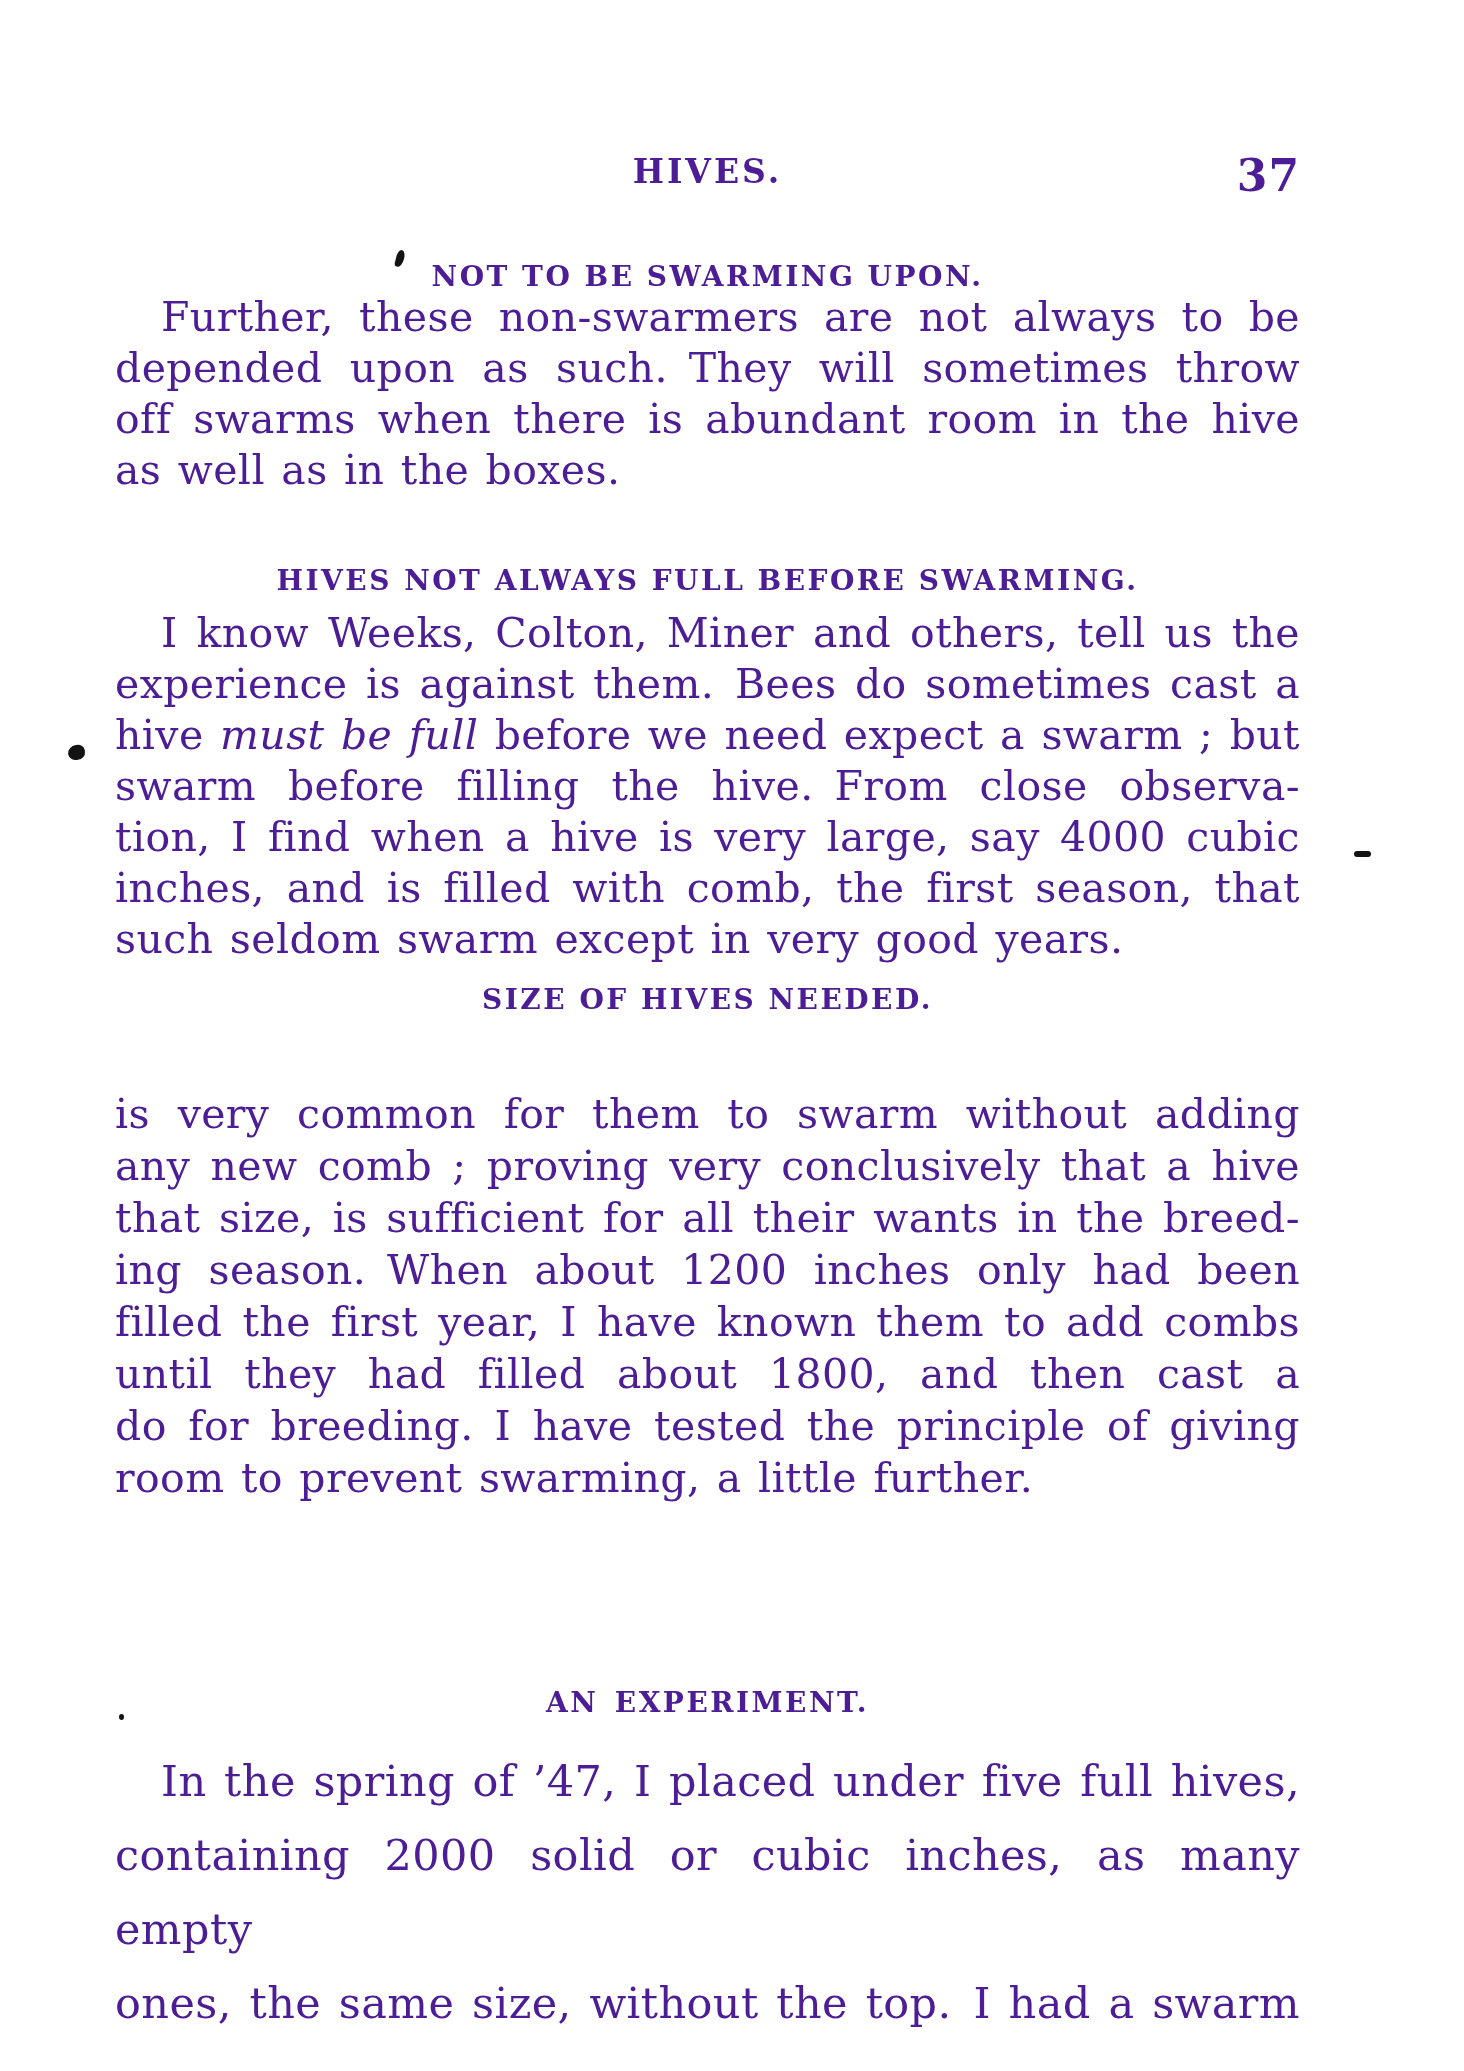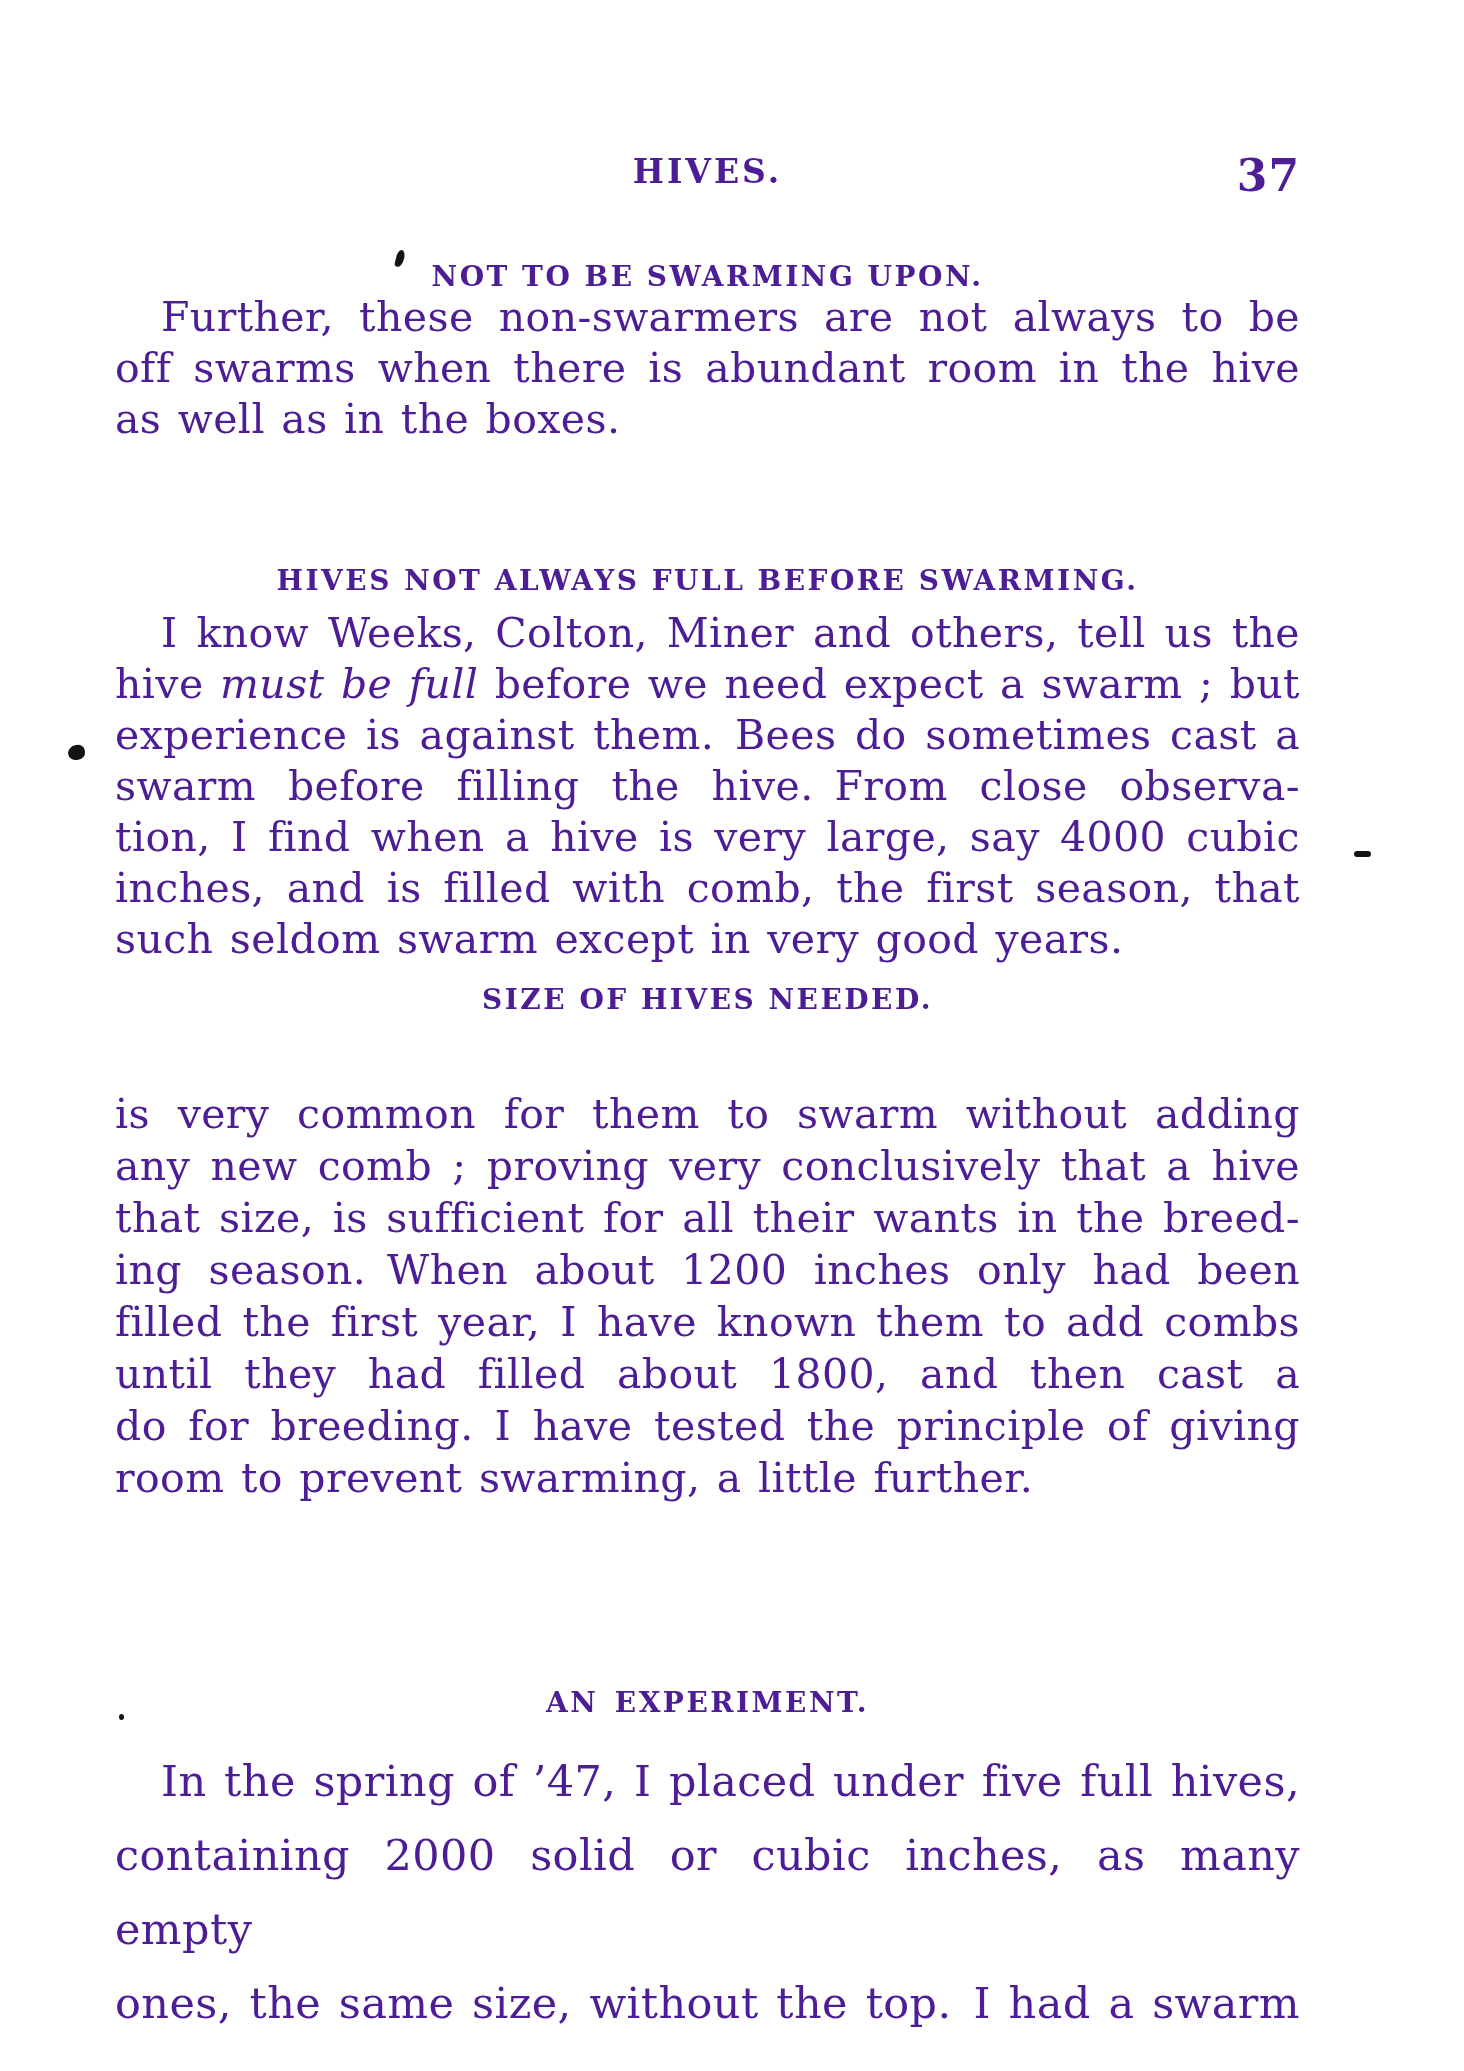--- a/index.html
+++ b/index.html
@@ -60,29 +60,30 @@
 <div class="page">
 
   <header class="runhead">
     <div class="runhead-title">HIVES.</div>
     <div class="page-number">37</div>
   </header>
 
   <h2 class="heading h0">NOT TO BE SWARMING UPON.</h2>
   <p class="para p0">
     <span class="line indent">Further, these non-swarmers are not always to be</span>
+    <span class="line">depended upon as such. They will sometimes throw</span>
     <span class="line">off swarms when there is abundant room in the hive</span>
     <span class="line endline">as well as in the boxes.</span>
   </p>
 
   <h2 class="heading h1">HIVES NOT ALWAYS FULL BEFORE SWARMING.</h2>
   <p class="para p1">
     <span class="line indent">I know Weeks, Colton, Miner and others, tell us the</span>
+    <span class="line">experience is against them. Bees do sometimes cast a</span>
     <span class="line"><span>hive </span><em class="it">must be full</em><span> before we need expect a swarm ; but</span></span>
-    <span class="line">experience is against them. Bees do sometimes cast a</span>
     <span class="line">swarm before filling the hive. From close observa-</span>
     <span class="line">tion, I find when a hive is very large, say 4000 cubic</span>
     <span class="line">inches, and is filled with comb, the first season, that</span>
     <span class="line endline">such seldom swarm except in very good years.</span>
   </p>
 
   <h2 class="heading h2">SIZE OF HIVES NEEDED.</h2>
   <p class="para p2">
     <span class="line">is very common for them to swarm without adding</span>
     <span class="line">any new comb ; proving very conclusively that a hive</span>

